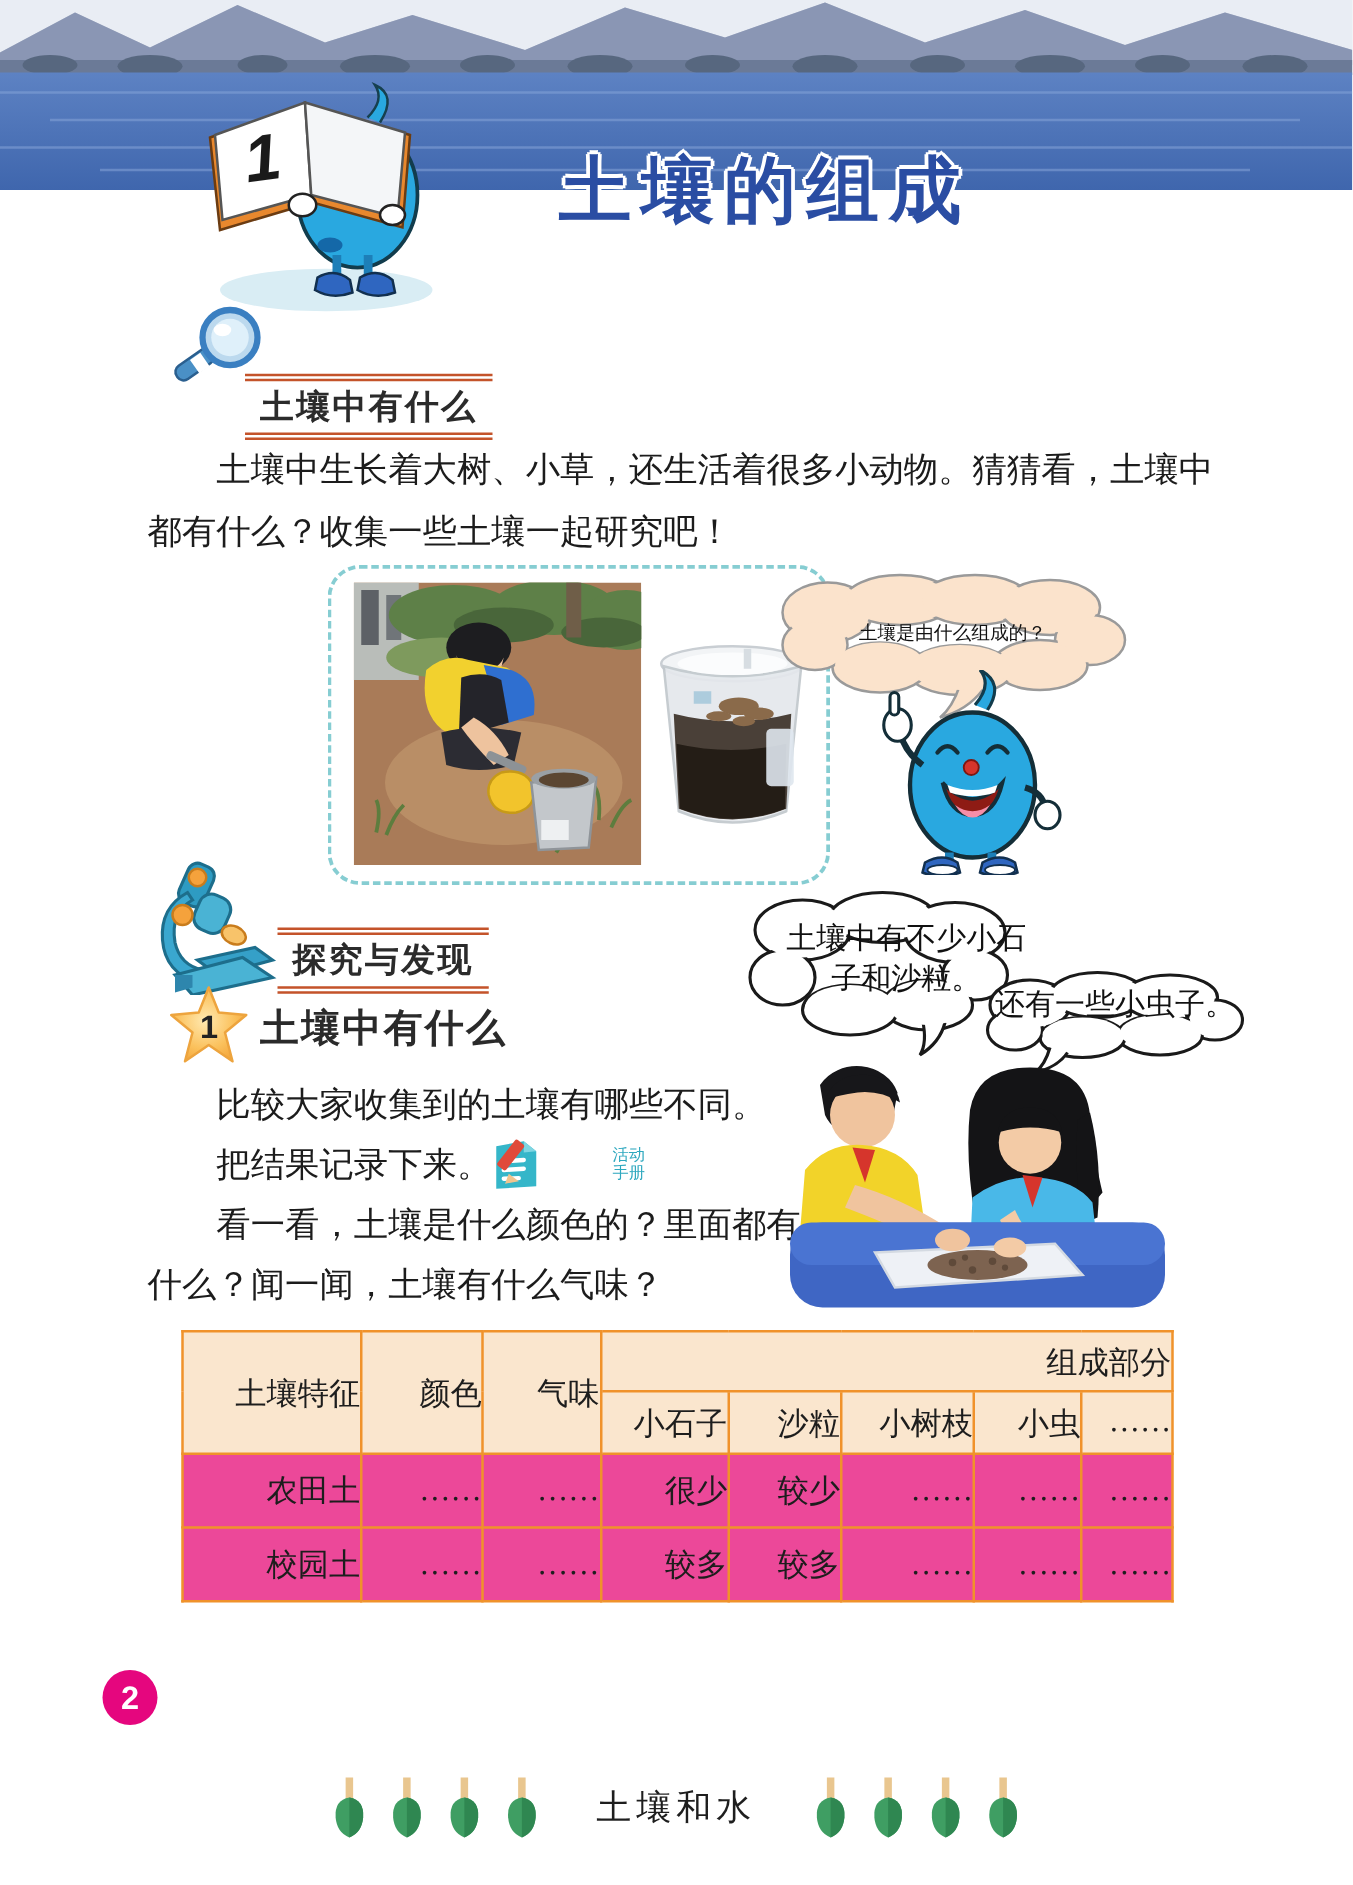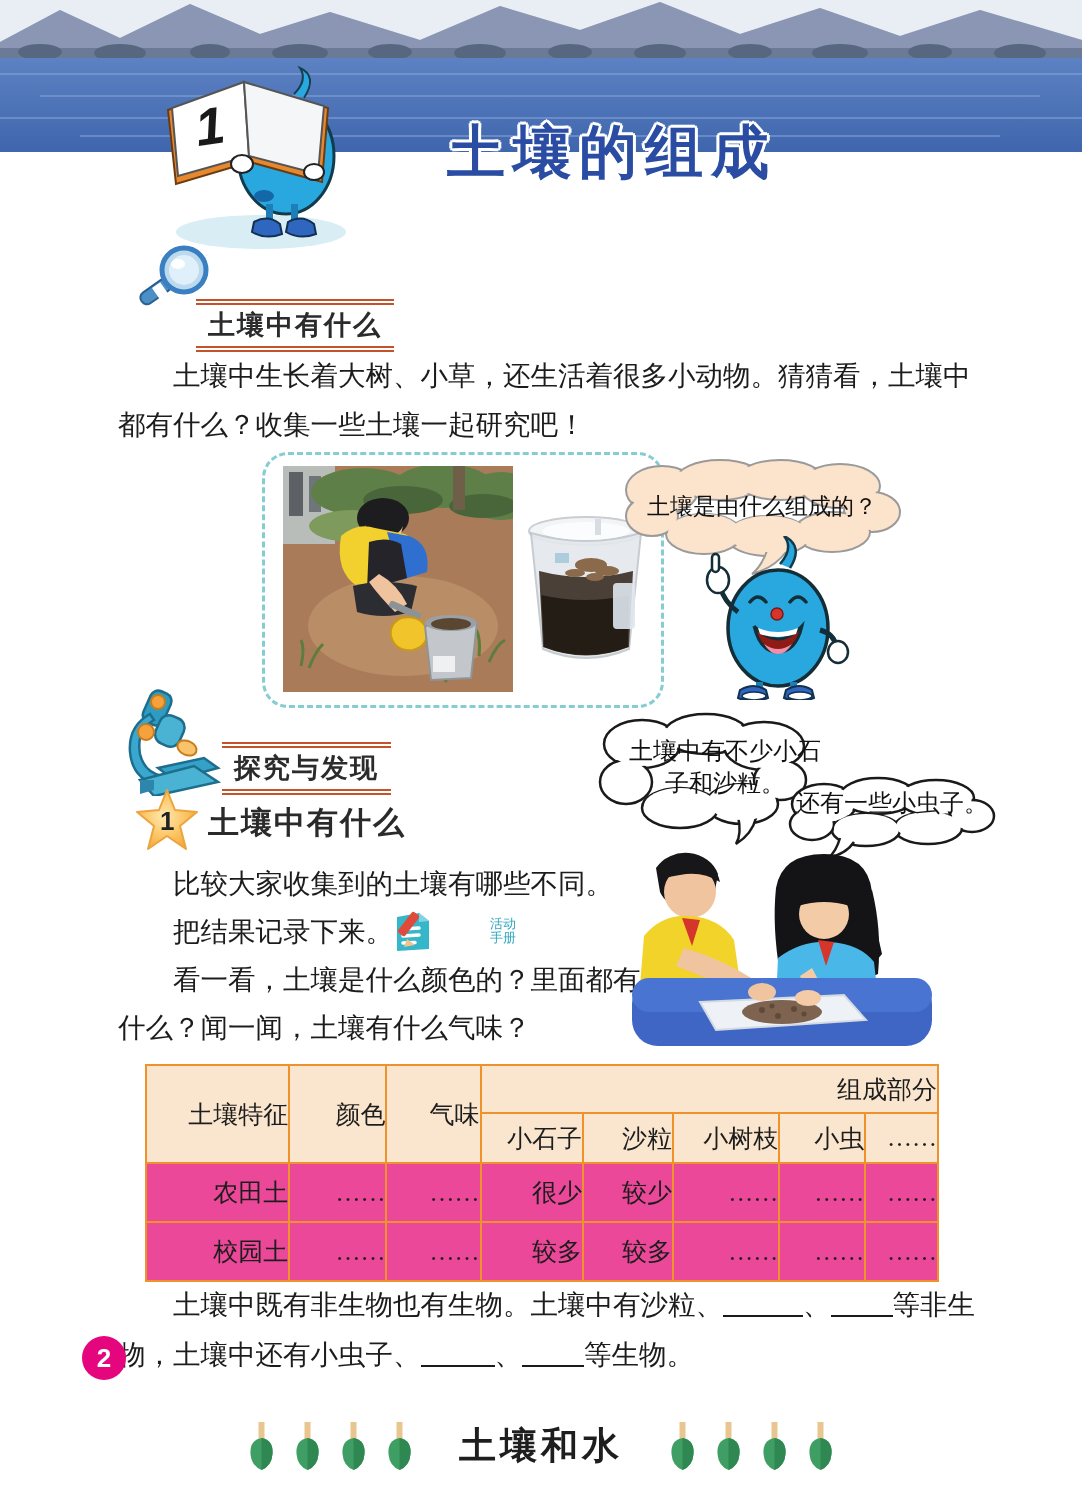--- a/index.html
+++ b/index.html
@@ -36,21 +36,21 @@
 
   
   .photo-box{position:absolute;left:262px;top:452px;width:396px;height:250px;
       border:3px dashed #86cdd2;border-radius:26px;background:#fff;}
   .photo1{position:absolute;left:18px;top:11px;width:230px;height:226px;}
   .photo2{position:absolute;left:260px;top:58px;width:122px;height:150px;}
 
   
   .bubble{position:absolute;}
   .bubble .btext{position:absolute;left:0;top:0;width:100%;height:82%;display:flex;
-      align-items:center;justify-content:center;text-align:center;font-size:23px;color:#111;}
+      align-items:center;justify-content:center;text-align:center;font-size:15px;color:#111;}
   .bub1{left:620px;top:456px;width:284px;height:122px;}
   .bub2{left:596px;top:712px;width:214px;height:142px;}
   .bub2 .btext{font-size:24px;line-height:1.35;padding:0 22px;height:78%;}
   .bub3{left:786px;top:772px;width:212px;height:86px;}
   .bub3 .btext{font-size:24px;height:72%;}
   .mascot2{position:absolute;left:698px;top:536px;width:152px;height:164px;}
 
   
   .star-badge{position:absolute;left:134px;top:788px;width:66px;height:66px;}
   .activity-title{position:absolute;left:208px;top:802px;font-family:"Liberation Sans",sans-serif;
@@ -72,21 +72,21 @@
   .p-conclusion{left:118px;top:1280px;width:860px;line-height:1.82;}
   .blank{display:inline-block;height:4px;border-bottom:2.5px solid #1a1a1a;transform:translateY(3px);}
   .b1{width:80px;} .b2{width:62px;} .b3{width:74px;} .b4{width:62px;}
 
   
   .page-badge{position:absolute;left:82px;top:1336px;width:44px;height:44px;border-radius:50%;
       background:#e5067e;color:#fff;display:flex;align-items:center;justify-content:center;
       font-family:"Liberation Sans",sans-serif;font-weight:700;font-size:26px;}
   .footer{position:absolute;left:0;top:1420px;width:1082px;display:flex;align-items:center;
       justify-content:center;gap:21px;}
-  .footer-title{font-family:"Liberation Sans",sans-serif;font-weight:700;font-size:37px;
+  .footer-title{font-family:"Liberation Sans",sans-serif;font-weight:400;font-size:28px;
       letter-spacing:4px;color:#1e1e1e;margin:0 26px;}
   .shovel{width:25px;height:52px;}
 </style>
 </head>
 <body>
 
 <div class="page">
 
   <svg class="banner" viewBox="0 0 1082 152" preserveAspectRatio="none">
     <rect x="0" y="0" width="1082" height="60" fill="#9aa5c0"></rect>
@@ -439,23 +439,20 @@
       <td>……</td>
       <td>较多</td>
       <td>较多</td>
       <td>……</td>
       <td>……</td>
       <td>……</td>
     </tr>
   </tbody>
     </table>
 
-  <div class="para p-conclusion indent">
-    <span>土壤中既有非生物也有生物。土壤中有沙粒、</span><span class="blank b1"></span><span>、</span><span class="blank b2"></span><span>等非生物，土壤中还有小虫子、</span><span class="blank b3"></span><span>、</span><span class="blank b4"></span><span>等生物。</span>
-  </div>
 
   <div class="page-badge">2</div>
 
   <div class="footer">
     <svg class="shovel" viewBox="0 0 25 52">
         <rect x="9.5" y="2" width="6" height="18" fill="#e9c68f"></rect>
         <path d="M12.5,18 q12,2 11,16 q-1,12 -11,16 q-10,-4 -11,-16 q-1,-14 11,-16" fill="#3f9e63"></path>
         <path d="M12.5,18 q12,2 11,16 q-1,12 -11,16 z" fill="#2f8751"></path>
       </svg>
     <svg class="shovel" viewBox="0 0 25 52">

